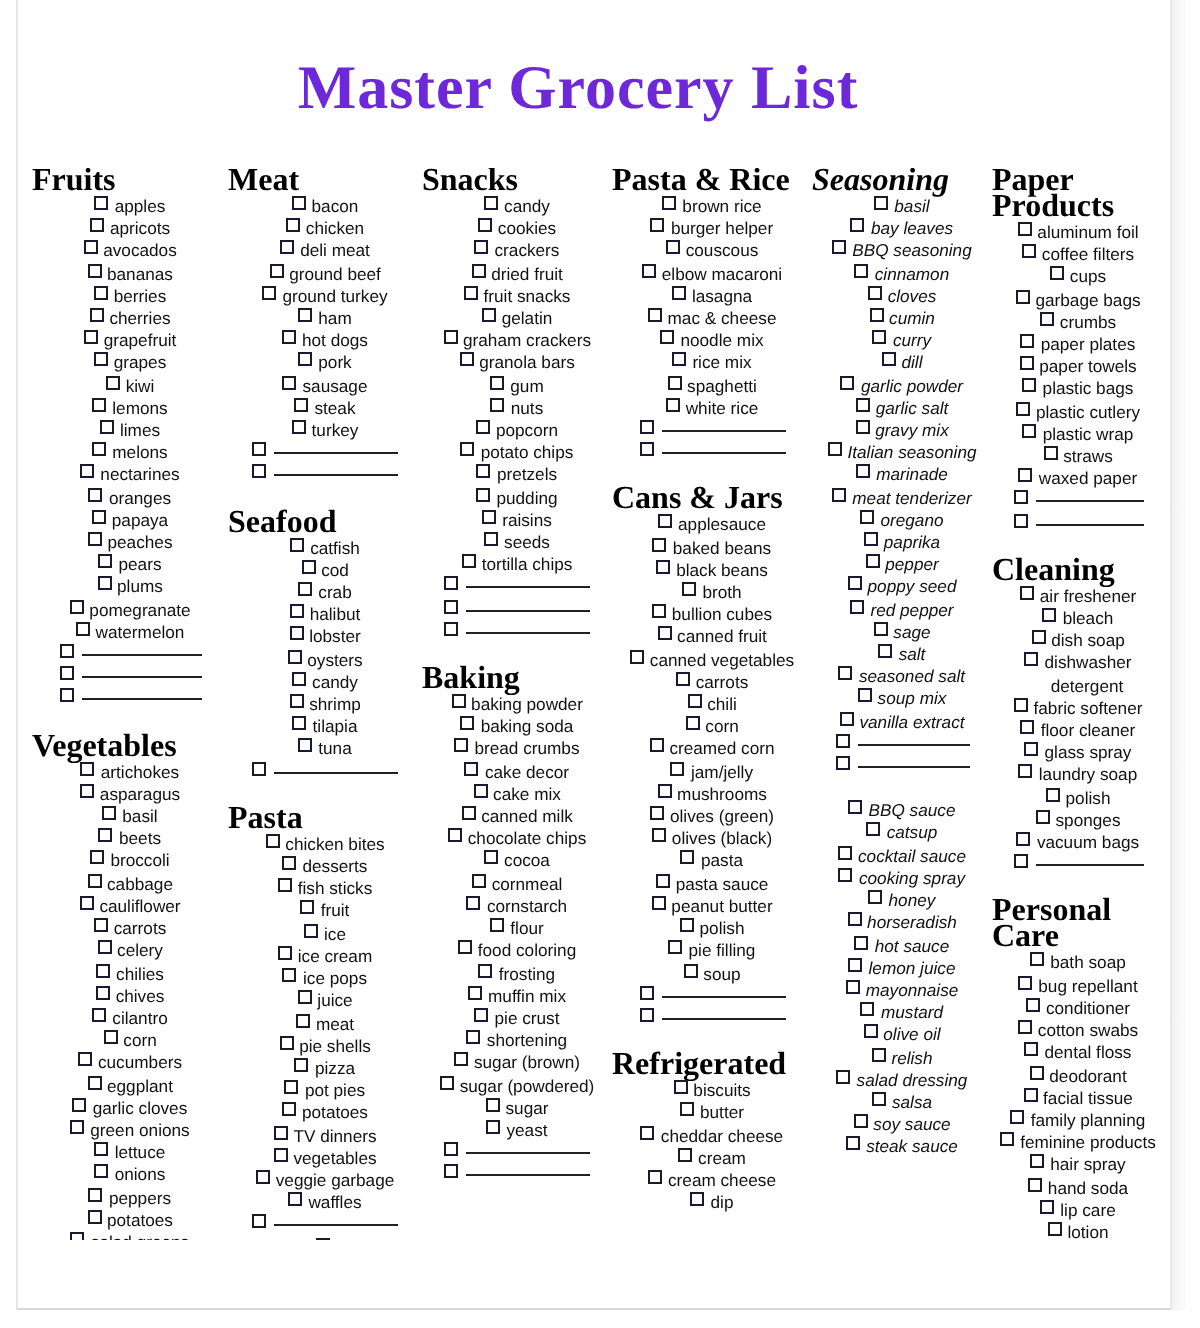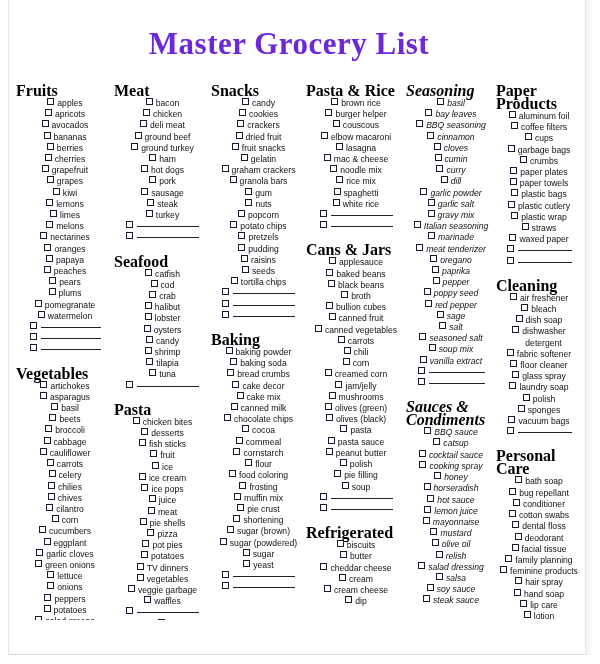--- a/index.html
+++ b/index.html
@@ -397,21 +397,20 @@
             <li><span class="cb"></span><span>sage</span></li>
             <li><span class="cb"></span><span>salt</span></li>
             <li><span class="cb"></span><span>seasoned salt</span></li>
             <li><span class="cb"></span><span>soup mix</span></li>
             <li><span class="cb"></span><span>vanilla extract</span></li>
             <li class="blank"><span class="cb"></span><span class="rule"></span></li>
             <li class="blank"><span class="cb"></span><span class="rule"></span></li>
           </ul>
         </div>
         <div class="section">
-          <div class="section-title">Sauces &amp; Condiments</div>
           <ul class="items">
             <li><span class="cb"></span><span>BBQ sauce</span></li>
             <li><span class="cb"></span><span>catsup</span></li>
             <li><span class="cb"></span><span>cocktail sauce</span></li>
             <li><span class="cb"></span><span>cooking spray</span></li>
             <li><span class="cb"></span><span>honey</span></li>
             <li><span class="cb"></span><span>horseradish</span></li>
             <li><span class="cb"></span><span>hot sauce</span></li>
             <li><span class="cb"></span><span>lemon juice</span></li>
             <li><span class="cb"></span><span>mayonnaise</span></li>
@@ -468,20 +467,20 @@
             <li><span class="cb"></span><span>bath soap</span></li>
             <li><span class="cb"></span><span>bug repellant</span></li>
             <li><span class="cb"></span><span>conditioner</span></li>
             <li><span class="cb"></span><span>cotton swabs</span></li>
             <li><span class="cb"></span><span>dental floss</span></li>
             <li><span class="cb"></span><span>deodorant</span></li>
             <li><span class="cb"></span><span>facial tissue</span></li>
             <li><span class="cb"></span><span>family planning</span></li>
             <li><span class="cb"></span><span>feminine products</span></li>
             <li><span class="cb"></span><span>hair spray</span></li>
-            <li><span class="cb"></span><span>hand soap</span></li>
+            <li><span class="cb"></span><span>hand soda</span></li>
             <li><span class="cb"></span><span>lip care</span></li>
             <li><span class="cb"></span><span>lotion</span></li>
           </ul>
         </div>
       </div>
     </div>
 </div>
 
 </body></html>

